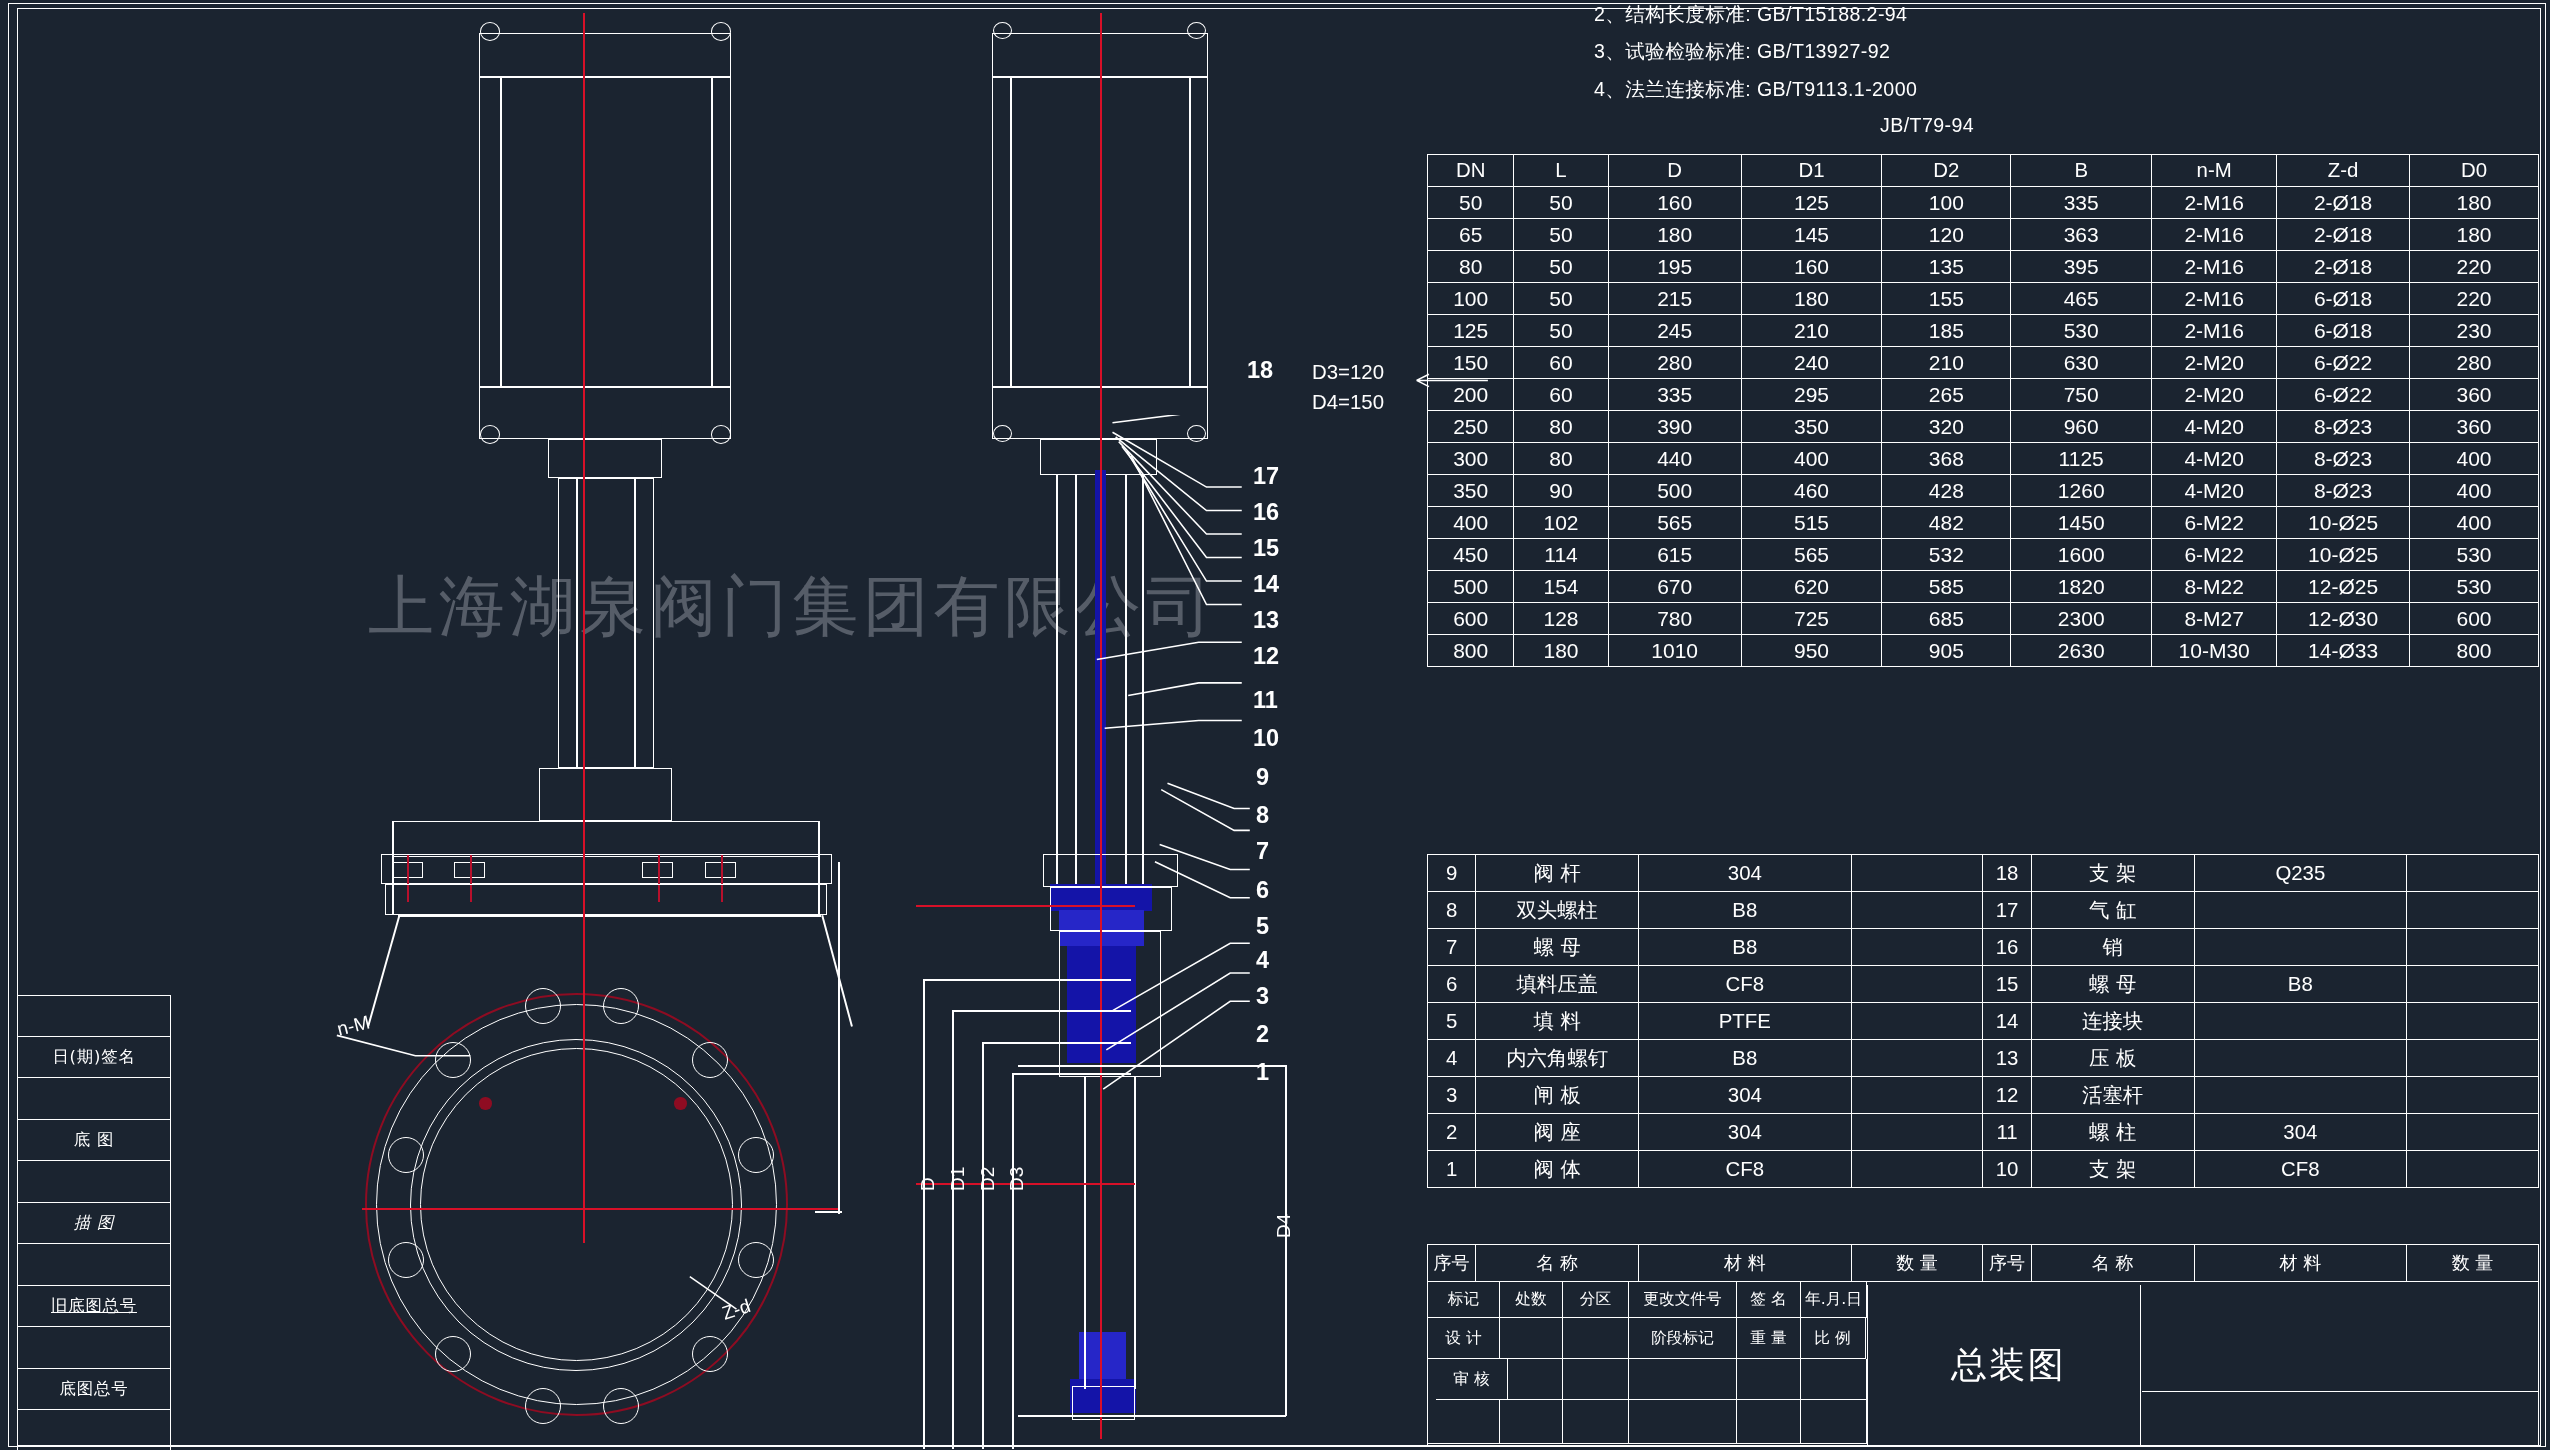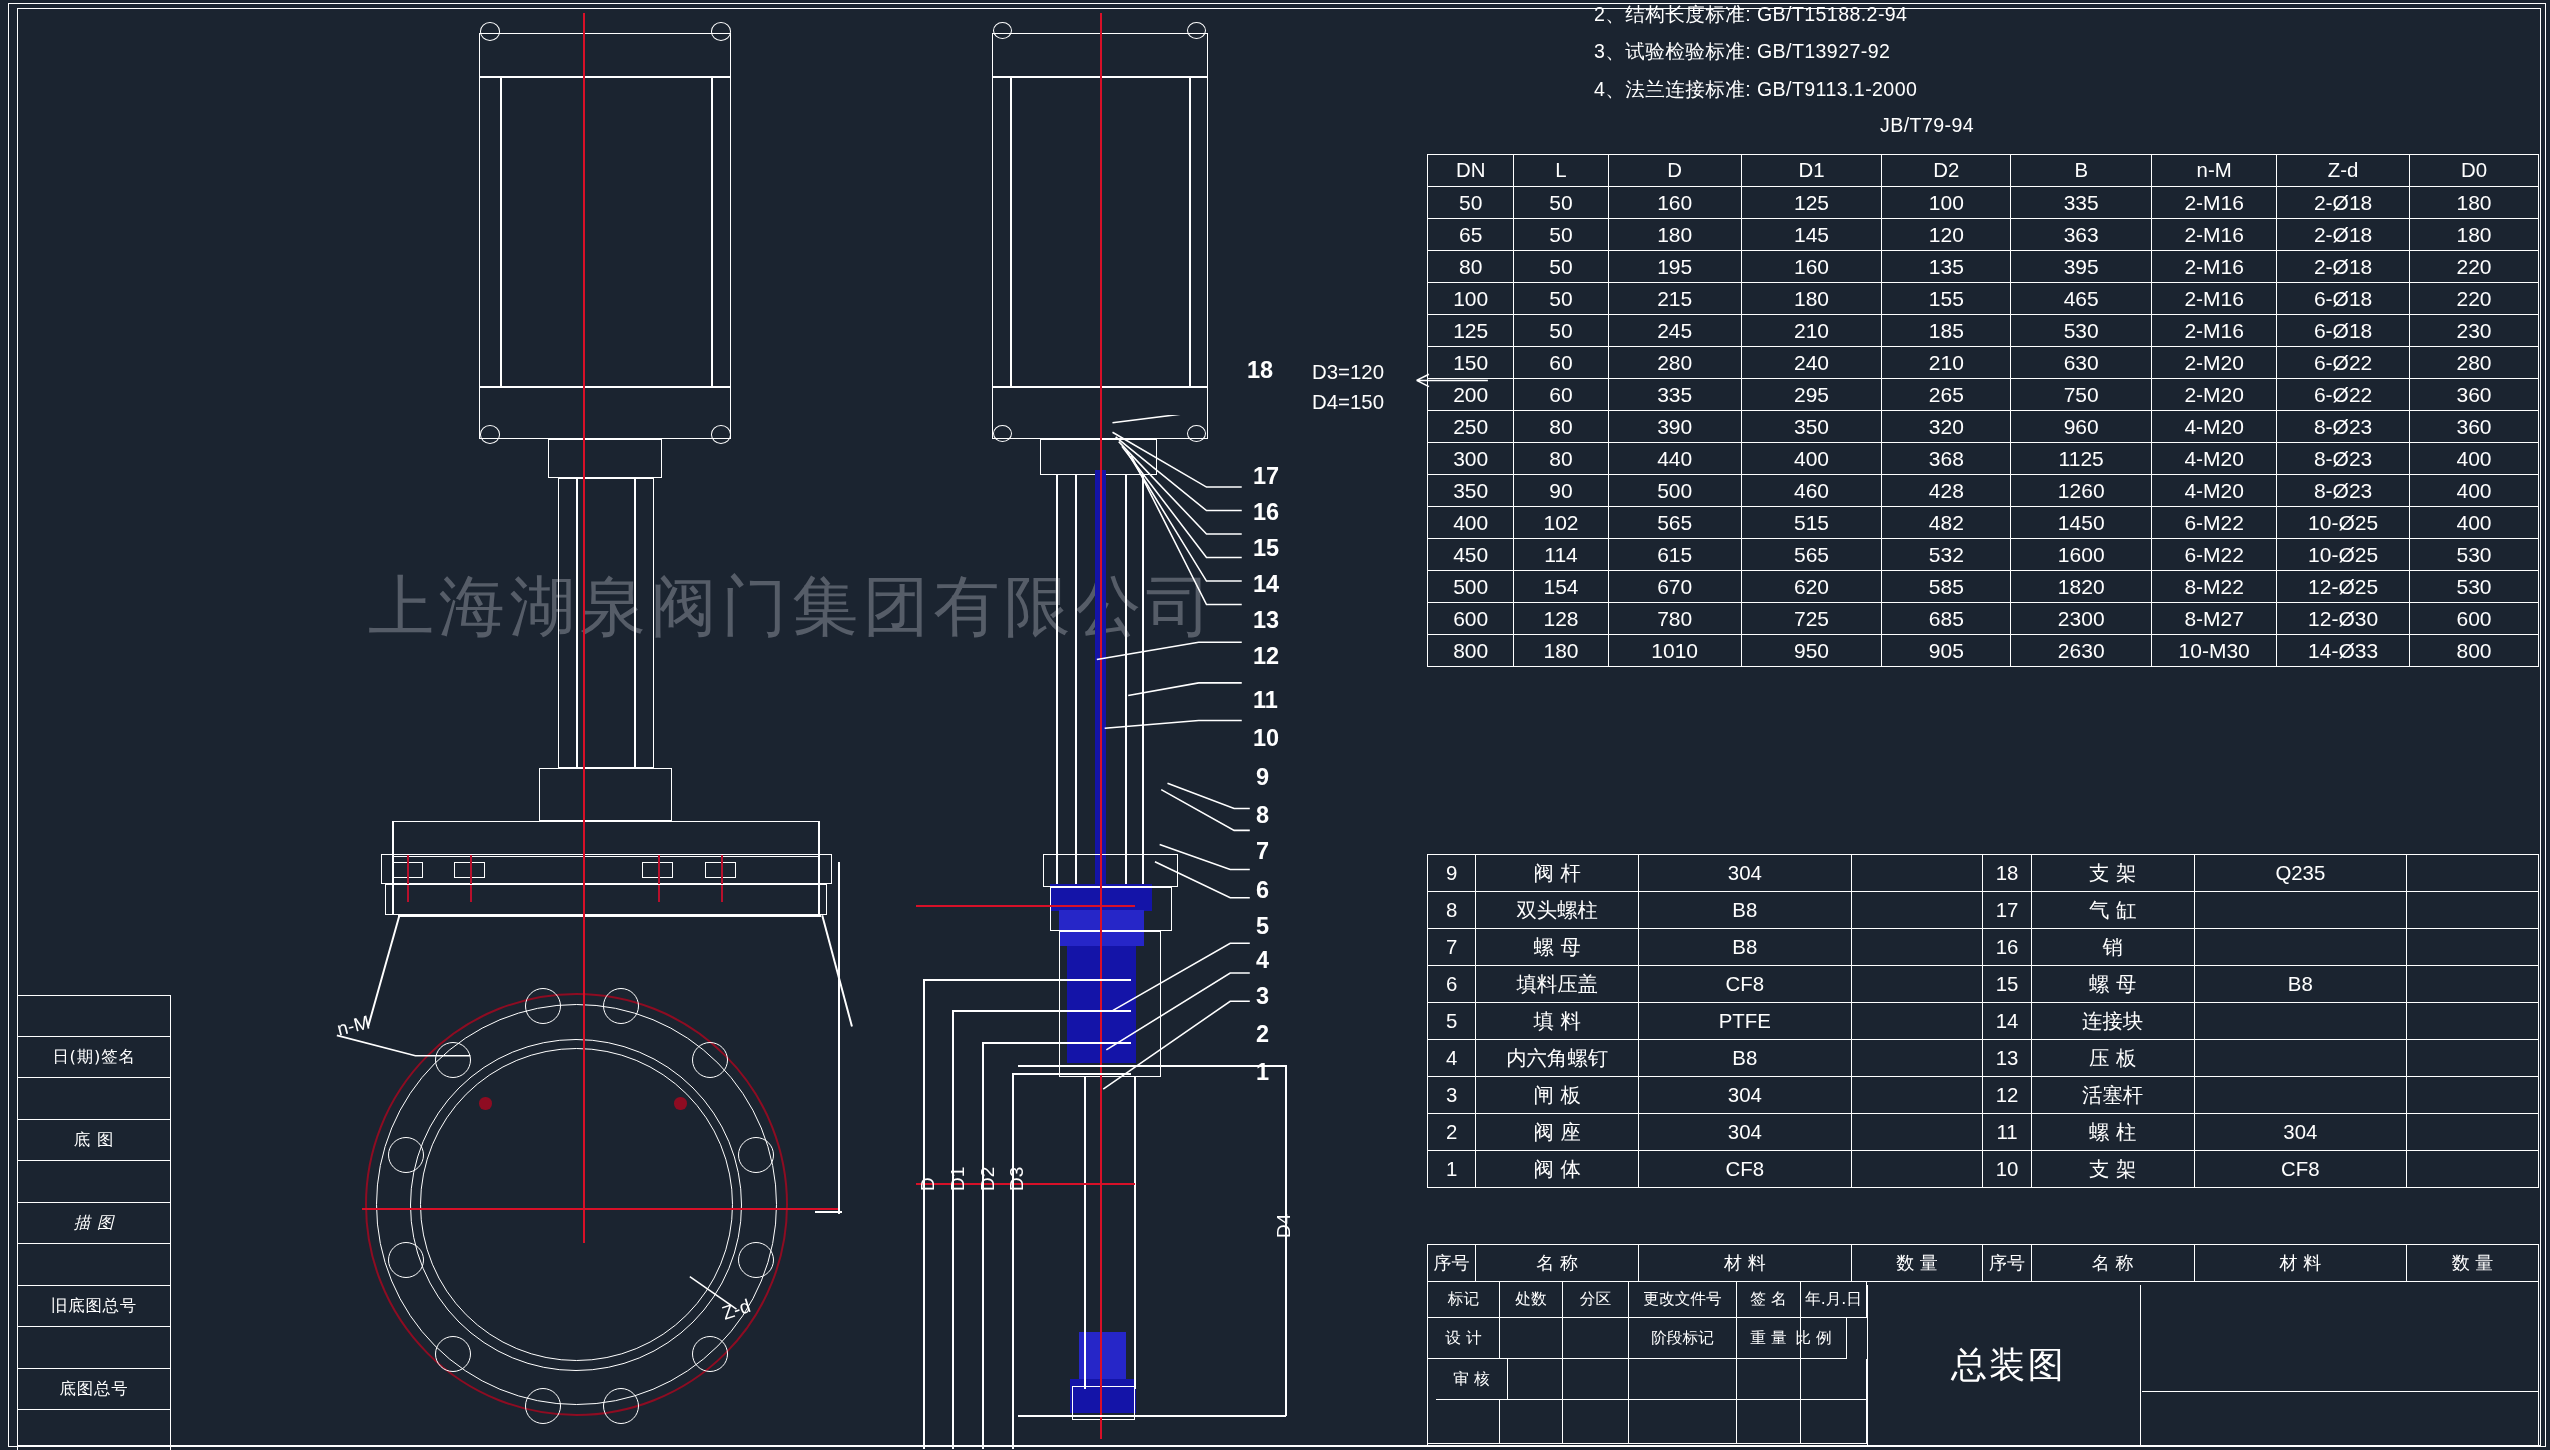--- a/index.html
+++ b/index.html
@@ -665,21 +665,21 @@
     <div class="cell" style="left:135px; top:0; width:66px;  height:36px;">分区</div>
     <div class="cell" style="left:201px; top:0; width:108px; height:36px;">更改文件号</div>
     <div class="cell" style="left:309px; top:0; width:64px;  height:36px;">签 名</div>
     <div class="cell" style="left:373px; top:0; width:66px;  height:36px;">年.月.日</div>
 
     <div class="cell" style="left:0;   top:36px;  width:72px;  height:41px;">设 计</div>
     <div class="cell" style="left:72px; top:36px; width:63px;  height:41px;"></div>
     <div class="cell" style="left:135px; top:36px; width:66px; height:41px;"></div>
     <div class="cell" style="left:201px; top:36px; width:108px;height:41px;">阶段标记</div>
     <div class="cell" style="left:309px; top:36px; width:64px; height:41px;">重 量</div>
-    <div class="cell" style="left:353px; top:36px; width:66px; height:41px;">比 例</div>
+    <div class="cell" style="left:372px; top:36px; width:66px; height:41px;">比 例</div>
 
     <div class="cell" style="left:8px;   top:77px;  width:72px;  height:41px;text-align:center;">审 核</div>
     <div class="cell" style="left:72px; top:77px; width:63px;  height:41px;"></div>
     <div class="cell" style="left:135px; top:77px; width:66px; height:41px;"></div>
     <div class="cell" style="left:201px; top:77px; width:108px;height:41px;"></div>
     <div class="cell" style="left:309px; top:77px; width:64px; height:41px;"></div>
     <div class="cell" style="left:373px; top:77px; width:66px; height:41px;"></div>
 
     <div class="cell" style="left:0;   top:117px;  width:72px;  height:45px;"></div>
     <div class="cell" style="left:72px; top:117px; width:63px;  height:45px;"></div>
@@ -695,20 +695,20 @@
   </div>
 
   <div id="rev-block">
       <div class="rrow" style="top: 0px; height: 41px;"></div>
       <div class="rrow" style="top: 41px; height: 41px;">日(期)签名</div>
       <div class="rrow" style="top: 83px; height: 41px;"></div>
       <div class="rrow" style="top: 124px; height: 41px;">底 图</div>
       <div class="rrow" style="top: 166px; height: 41px;"></div>
       <div class="rrow" style="top: 207px; height: 41px; font-style: italic;">描 图</div>
       <div class="rrow" style="top: 249px; height: 41px;"></div>
-      <div class="rrow" style="top: 290px; height: 41px;">旧底图总号</div>
+      <div class="rrow" style="top: 290px; height: 41px; text-decoration: underline;">旧底图总号</div>
       <div class="rrow" style="top: 332px; height: 41px;"></div>
       <div class="rrow" style="top: 373px; height: 41px;">底图总号</div>
       <div class="rrow" style="top: 414px; height: 41px;"></div>
     </div>
 
 </div>
 
 
 </body></html>

